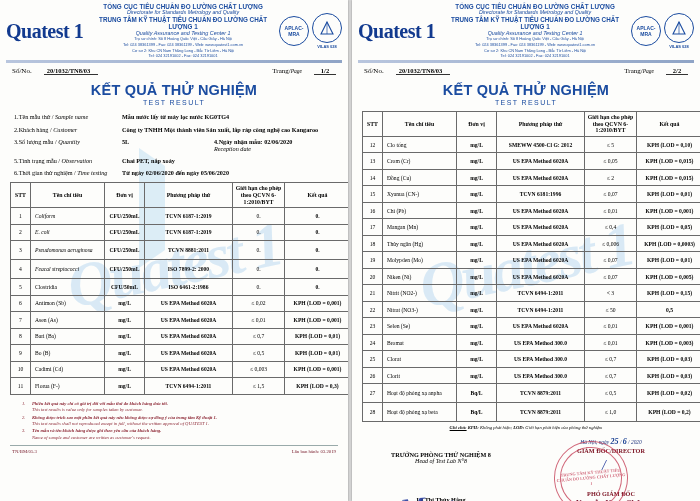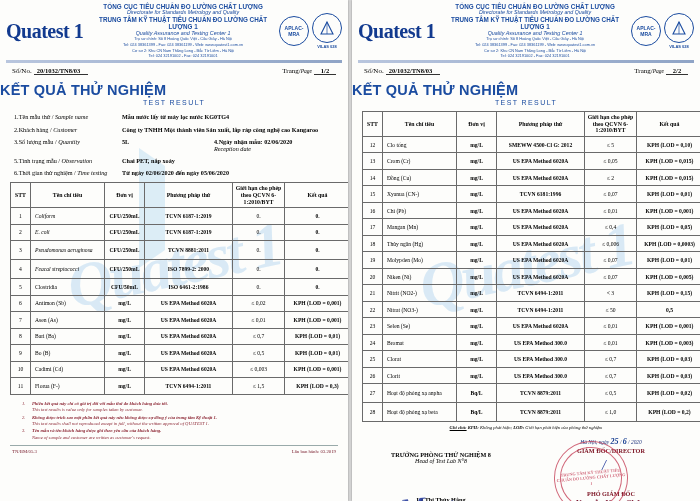--- a/index.html
+++ b/index.html
@@ -36,29 +36,29 @@
     border:1.3px solid #1b4ca0; display:flex; align-items:center; justify-content:center;
     position:relative; color:#1b4ca0;
   }
   .logo-c .inner { font-size:5px; font-weight:bold; font-family:"Liberation Sans",sans-serif; }
   .logo-box { text-align:center; }
   .logo-cap { font-family:"Liberation Sans",sans-serif; font-size:4px; font-weight:bold; color:#1b4ca0; margin-top:1px; }
   .hdr-rule { height:3px; background:linear-gradient(90deg,#b9c6de,#8fa4c6); margin:2px 6px 0 6px; }
 
   
   .nolines { display:flex; justify-content:space-between; padding:4px 12px 0 12px; font-size:7px; }
-  .nolines .fld { display:flex; gap:2px; }
+  .nolines .fld { display:flex; gap:12px; }
   .nolines .lbl { font-size:7px; }
   .nolines .lbl i { font-size:5.5px; }
   .nolines .val { font-weight:bold; font-size:6.5px; border-bottom:.6px solid #333; min-width:54px; padding:0 3px 0 3px; }
   .nolines .val.sm { min-width:22px; text-align:center; }
 
   
   .title {
-    color:#1b4ca0; font-family:"Liberation Sans",sans-serif;
+    text-align:center; color:#1b4ca0; font-family:"Liberation Sans",sans-serif;
     font-weight:bold; font-size:14.5px; margin-top:7px; letter-spacing:.2px;
   }
   .subtitle {
     text-align:center; color:#1b4ca0; font-family:"Liberation Sans",sans-serif;
     font-size:7px; letter-spacing:1.4px; margin-top:1px;
   }
 
   
   .info { margin:7px 14px 0 14px; font-size:6.2px; }
   .info-row { display:flex; margin-bottom:4.5px; }

